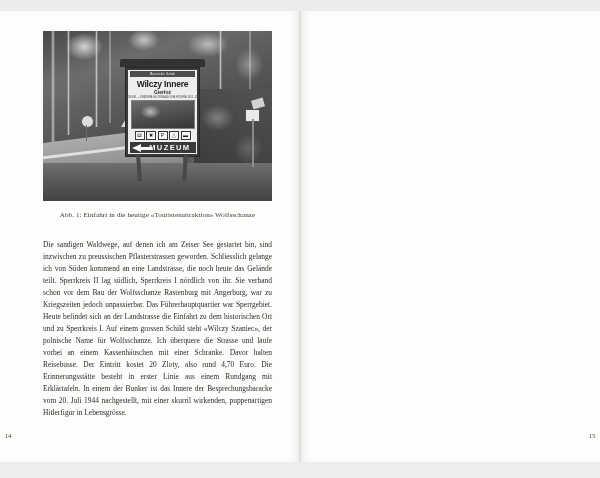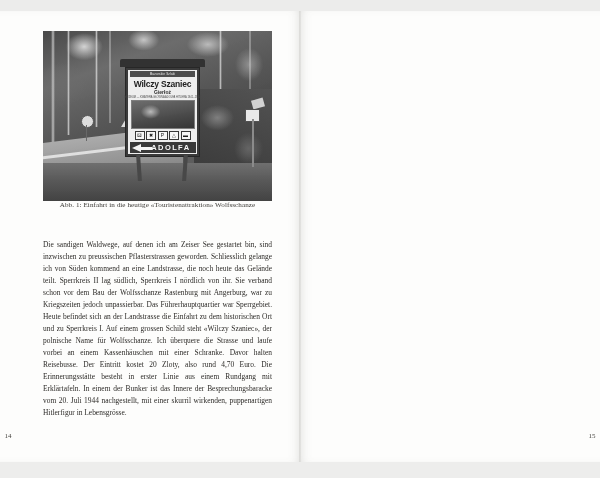--- a/index.html
+++ b/index.html
@@ -295,20 +295,21 @@
   #billboard .leg {
     position: absolute;
     top: 96px;
     width: 4px; height: 26px;
     background: #4a4c40;
   }
   #billboard .leg.l { left: 12px;  transform: skewX(4deg); }
   #billboard .leg.r { left: 58px;  transform: skewX(-4deg); }
 
   #figure-caption {
+    margin-top: 10px;
     width: 229px;
     text-align: center;
     font-family: "Liberation Serif", serif;
     font-size: 7.1px;
     color: #3c3a36;
     letter-spacing: .08px;
   }
 
   
   .col {
@@ -377,35 +378,35 @@
         <div class="pole-sign"></div>
         <div class="pole"></div>
 
         <div id="billboard">
           <div class="roof"></div>
           <div class="board">
             <div class="panel">
               <div class="brandbar">
                 <span>Mazurskie Szlaki</span>
               </div>
-              <div class="title">Wilczy Szaniec</div>
+              <div class="title">Wilczy Innere</div>
               <div class="subtitle">Gierłoż</div>
               <div class="microline">MUZEUM — KWATERA GŁÓWNA ADOLFA HITLERA 1941–1944</div>
               <div class="photoinset"></div>
               <div class="pictorow">
                 <div class="picto">⚄</div>
                 <div class="picto">✖</div>
                 <div class="picto">P</div>
                 <div class="picto">△</div>
                 <div class="picto">▬</div>
               </div>
               <div class="arrowbar">
                 <div class="arrowhead"></div>
                 <div class="arrowtail"></div>
-                <span>ADOLFA</span>
+                <span>MUZEUM</span>
               </div>
             </div>
           </div>
           <div class="leg l"></div>
           <div class="leg r"></div>
         </div>
       </div>
 
       <div id="figure-caption">Abb. 1: Einfahrt in die heutige «Touristenattraktion» Wolfsschanze</div>
     </div>

